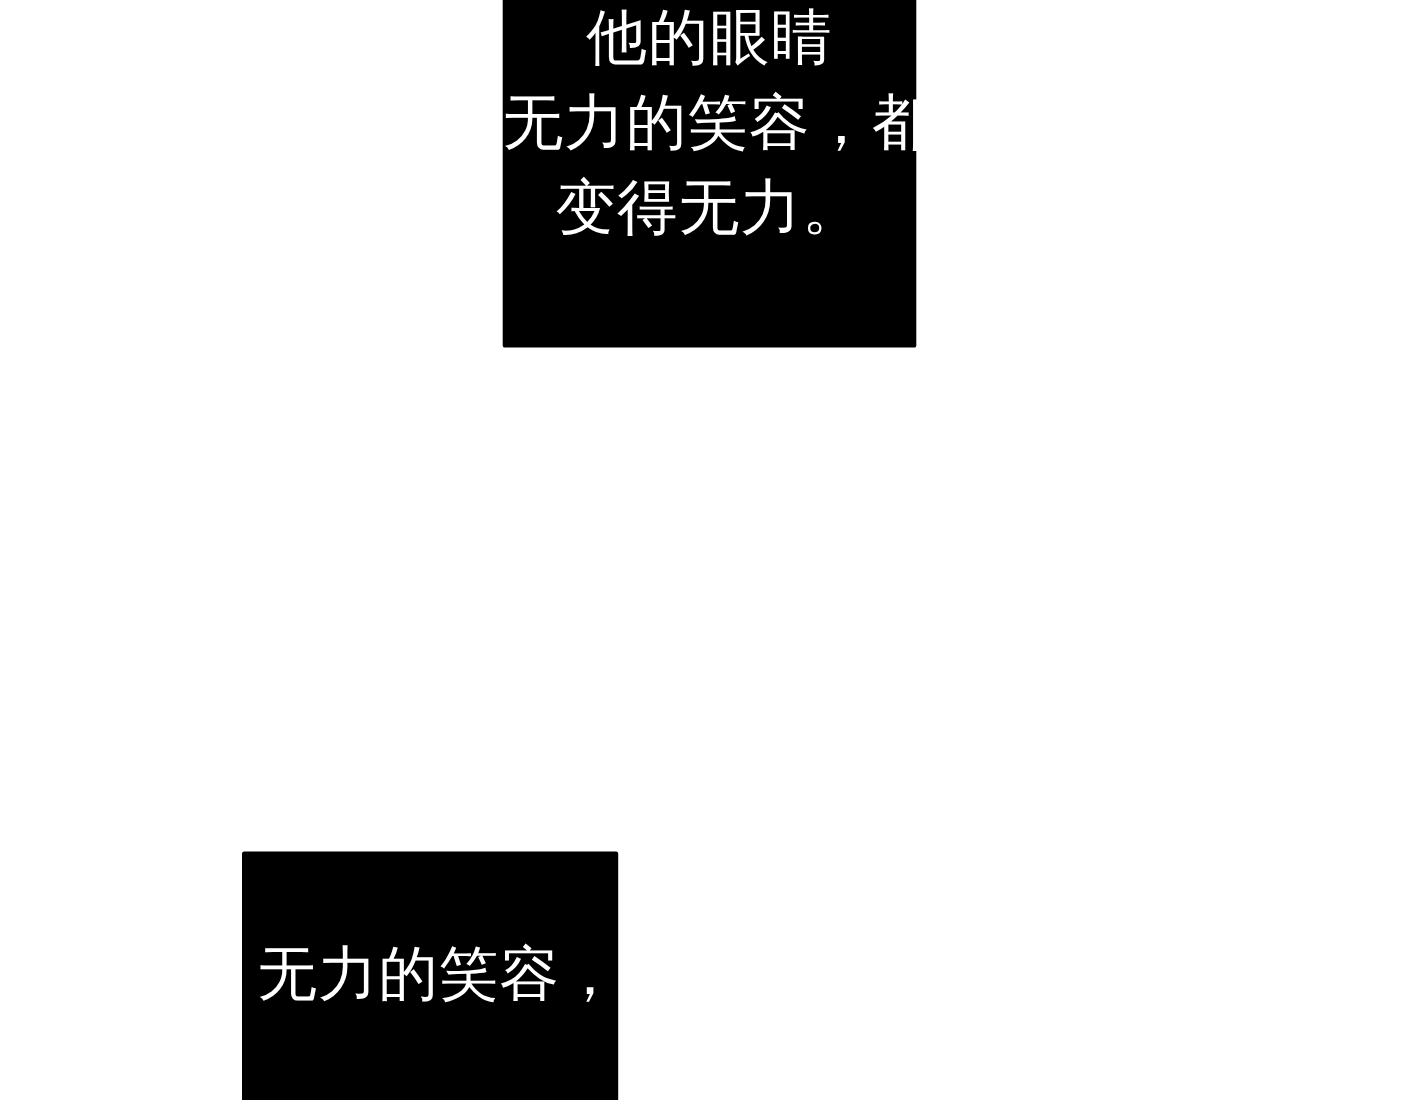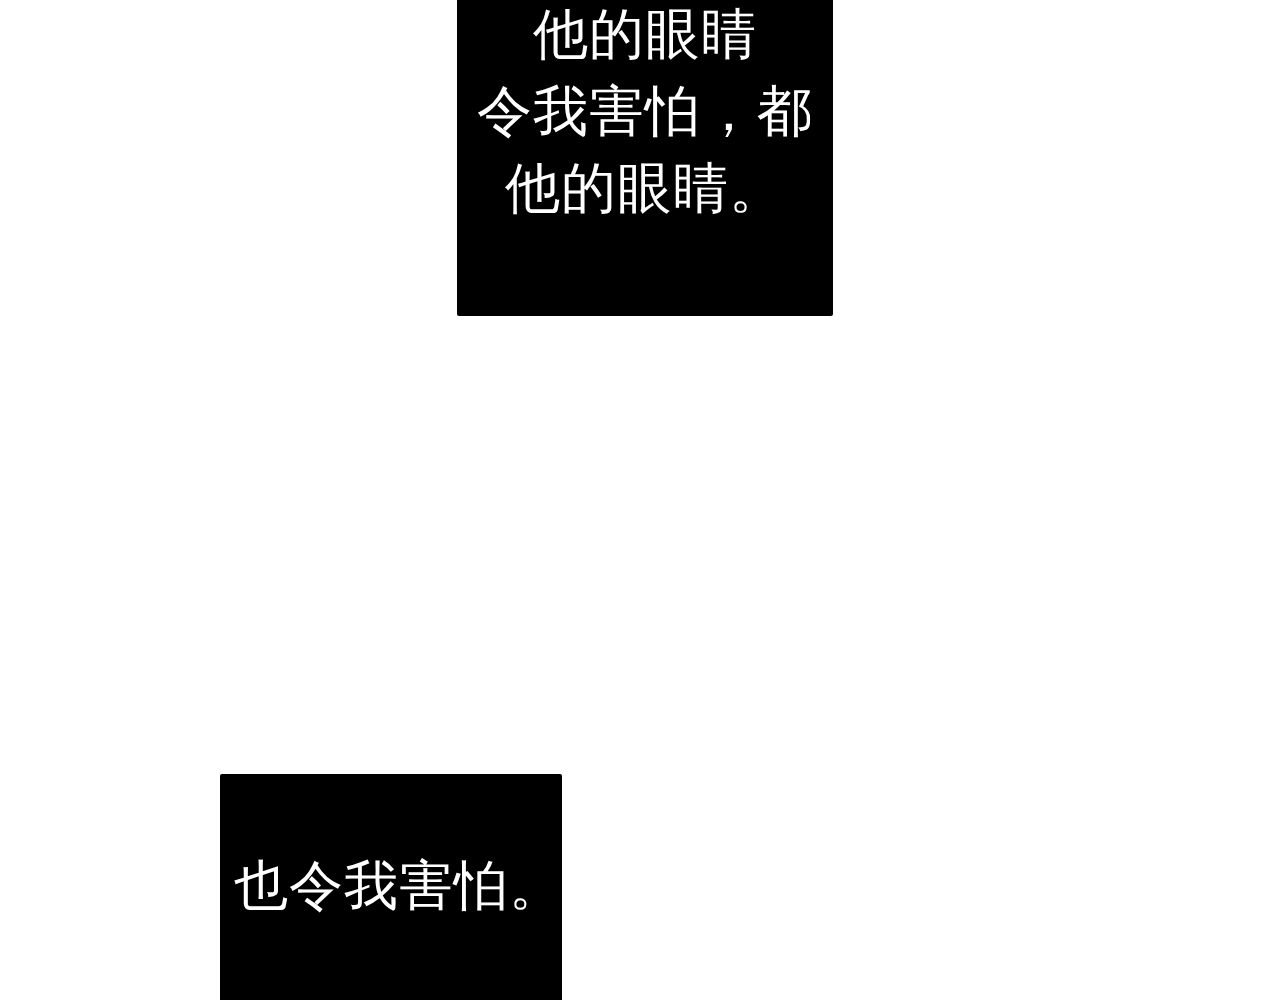--- a/index.html
+++ b/index.html
@@ -52,19 +52,19 @@
     #caption-bottom .caption-line {
       font-size: 54px;
       line-height: 73px;
     }
   </style>
 </head>
 <body>
 
 <div id="caption-top" class="caption-box">
   <span class="caption-line">他的眼睛</span>
-  <span class="caption-line">令我害怕，都</span>
-  <span class="caption-line">他的眼睛。</span>
+  <span class="caption-line">无力的笑容，都</span>
+  <span class="caption-line">变得无力。</span>
 </div>
 
 <div id="caption-bottom" class="caption-box">
-  <span class="caption-line">也令我害怕。</span>
+  <span class="caption-line">无力的笑容，</span>
 </div>
 
 </body></html>

